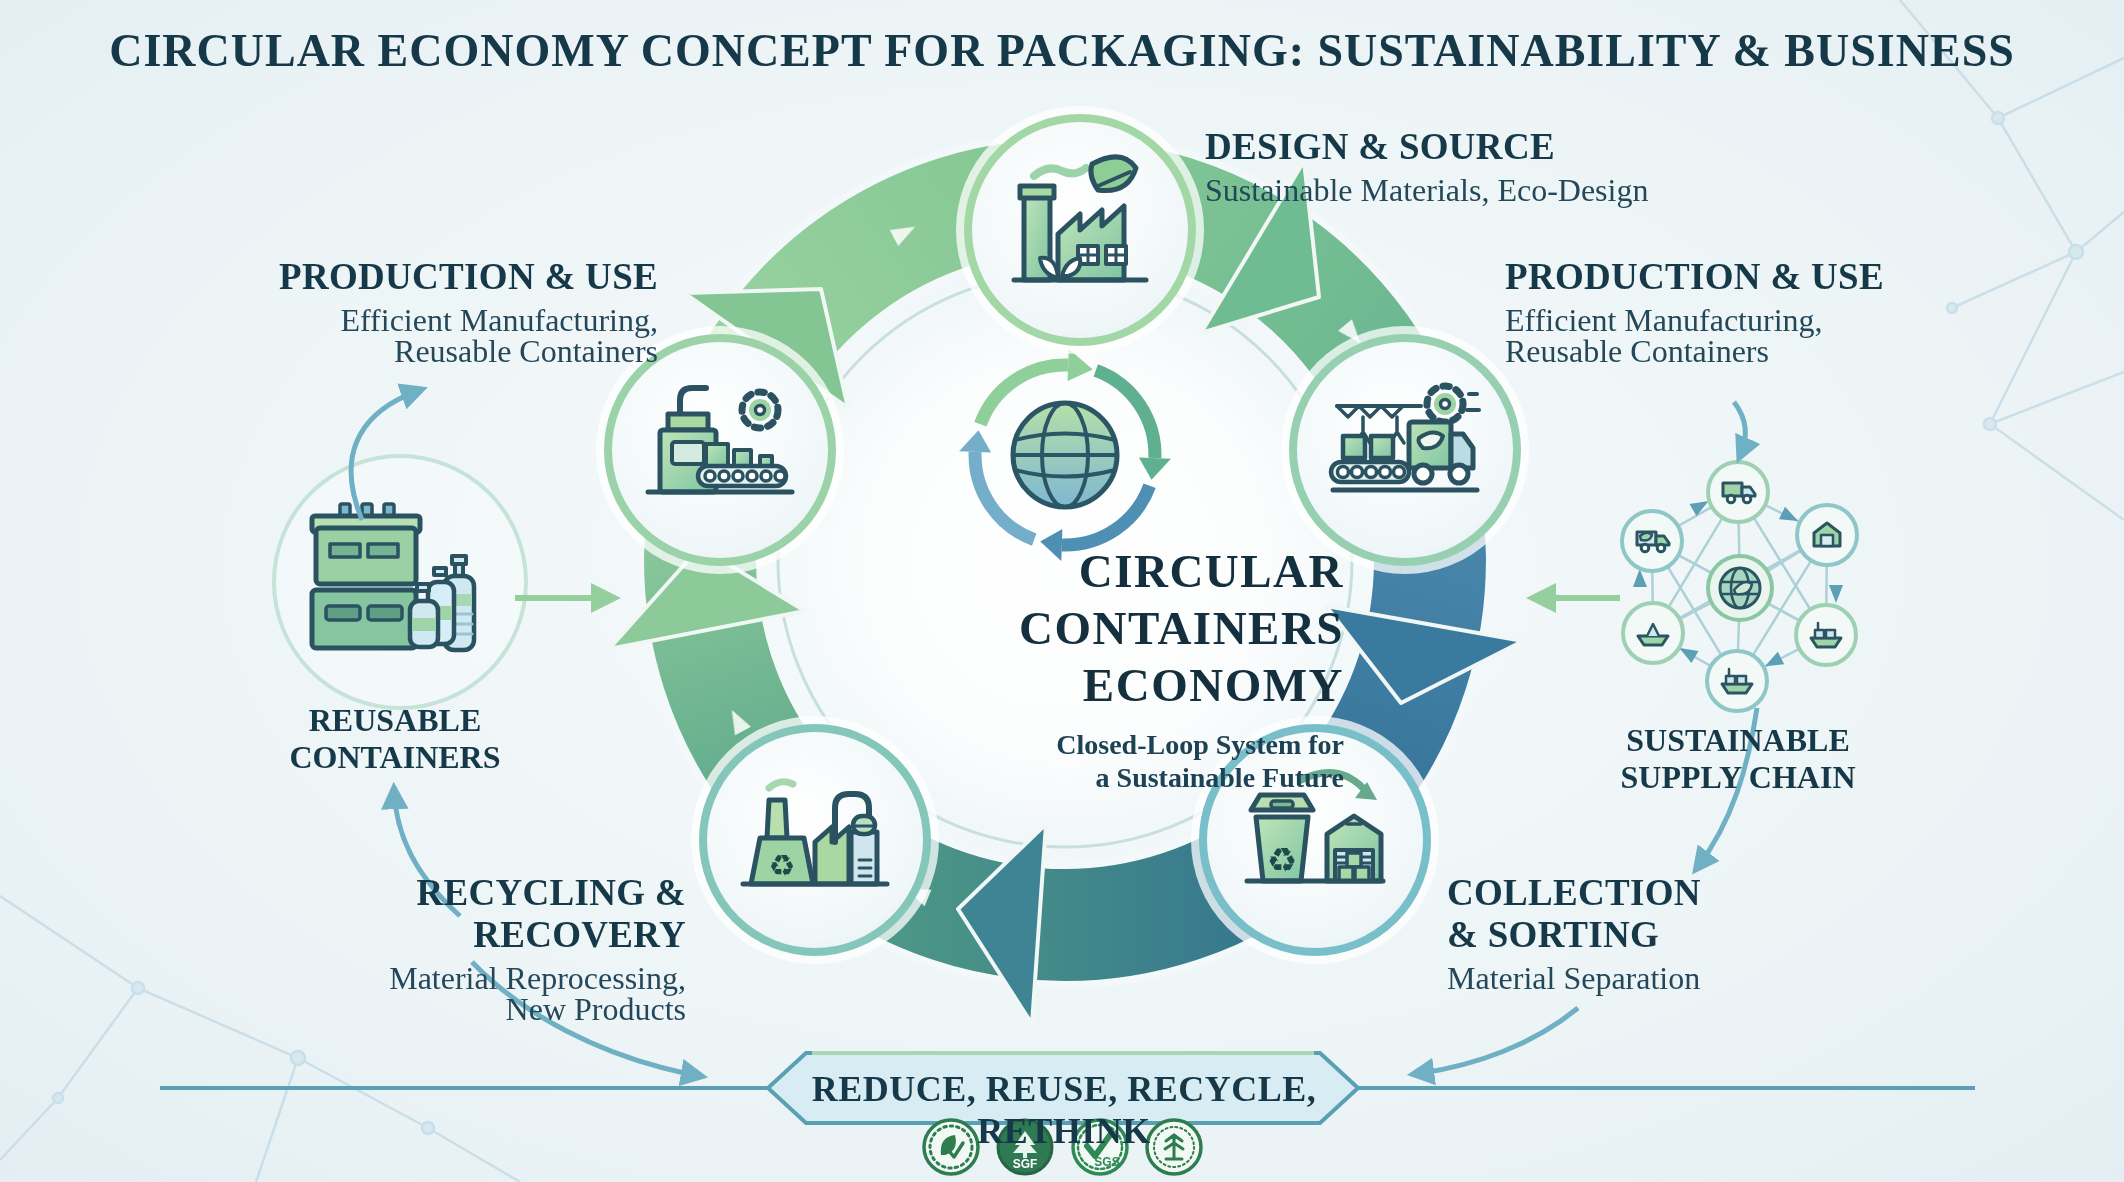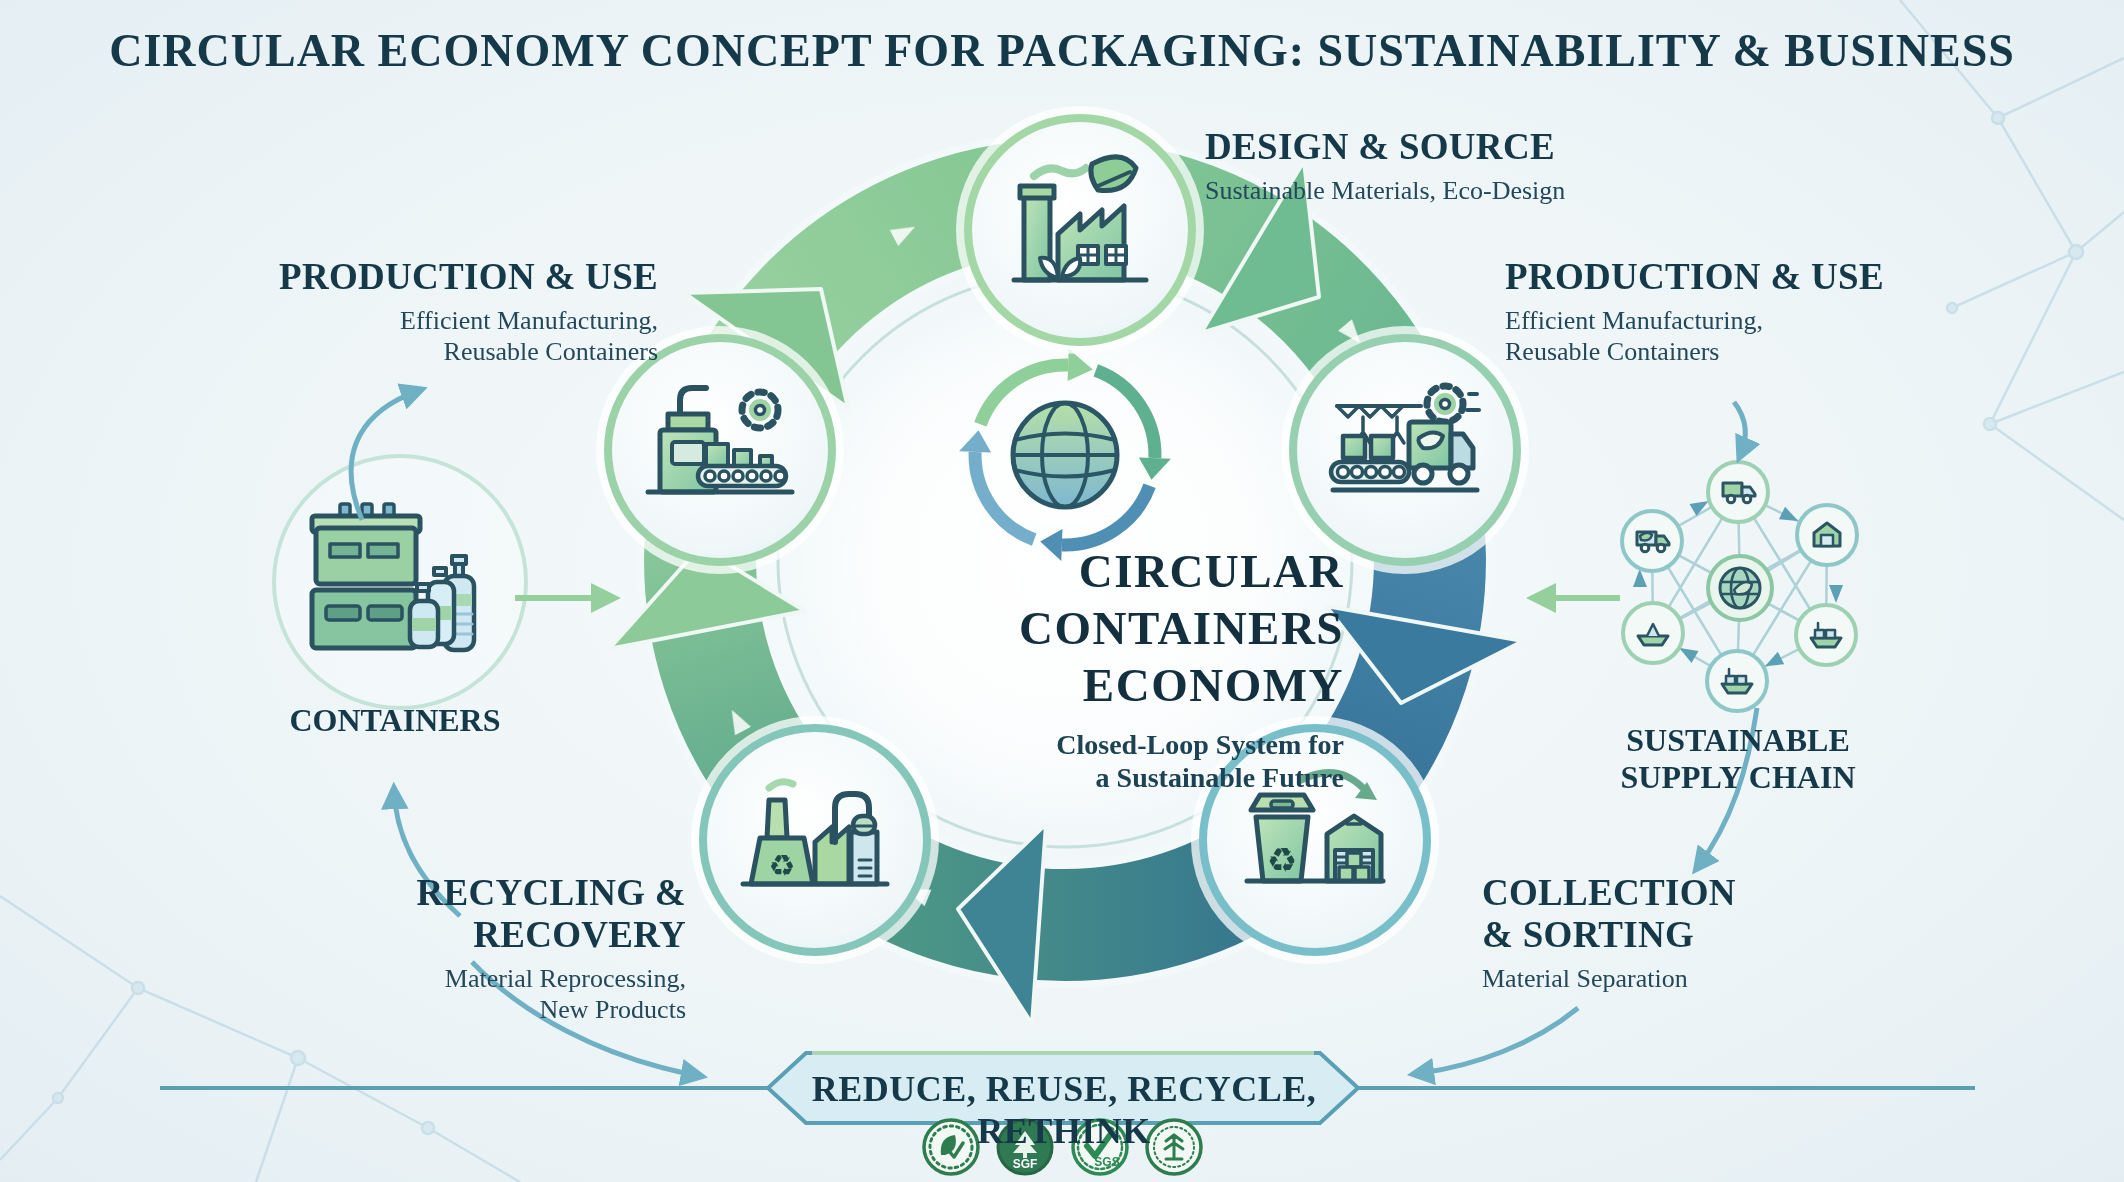--- a/index.html
+++ b/index.html
@@ -3,21 +3,21 @@
 <meta charset="utf-8">
 <style>
   html,body{margin:0;padding:0;background:#dde8ec;}
   .stage{position:relative;width:2124px;height:1182px;overflow:hidden;
     font-family:"Liberation Sans",sans-serif;
     background:radial-gradient(ellipse at 50% 48%, #f7fbfc 0%, #eef5f7 55%, #e4eef2 100%);}
   .stage svg.layer{position:absolute;left:0;top:0;}
   .txt{position:absolute;color:#16394a;font-family:Liberation Serif, serif;}
   .main-title{left:0;right:0;top:24px;text-align:center;font-size:46px;font-weight:800;letter-spacing:1px;}
   .stage-title{font-size:37px;font-weight:800;letter-spacing:.3px;line-height:42px;}
-  .stage-desc{font-size:26px;font-weight:500;line-height:31px;color:#24485a;margin-top:7px;}
+  .stage-desc{font-size:32px;font-weight:500;line-height:31px;color:#24485a;margin-top:7px;}
   .sat-label{font-size:32px;font-weight:800;line-height:37px;text-align:center;}
   .center-block{left:764px;top:543px;width:580px;text-align:right;}
   .center-line{font-size:47px;font-weight:800;letter-spacing:1.5px;line-height:57px;color:#14303f;}
   .center-sub{font-size:28px;font-weight:600;line-height:33px;color:#1d4254;margin-top:14px;}
   .banner-text{left:770px;top:1068px;width:588px;text-align:center;font-size:36px;font-weight:800;letter-spacing:.5px;}
   .ta-r{text-align:right;}
 </style>
 </head>
 <body>
 
@@ -429,40 +429,41 @@
   <div class="center-line">CIRCULAR</div>
   <div class="center-line">CONTAINERS</div>
   <div class="center-line">ECONOMY</div>
   <div class="center-sub">
     <div>Closed-Loop System for</div>
     <div>a Sustainable Future</div>
   </div>
 </div>
 
 <div class="txt sat-label" style="left:190px;top:702px;width:410px;">
+  <div>REUSABLE</div>
   <div>CONTAINERS</div>
 </div>
 
 <div class="txt sat-label" style="left:1528px;top:722px;width:420px;">
   <div>SUSTAINABLE</div>
   <div>SUPPLY CHAIN</div>
 </div>
 
 <div class="txt ta-r" style="right:1438px;top:872px;width:480px;">
   <div class="stage-title">
     <div>RECYCLING &amp;</div>
     <div>RECOVERY</div>
   </div>
   <div class="stage-desc">
     <div>Material Reprocessing,</div>
     <div>New Products</div>
   </div>
 </div>
 
-<div class="txt" style="left:1482px;top:872px;width:480px;">
+<div class="txt" style="left:1447px;top:872px;width:480px;">
   <div class="stage-title">
     <div>COLLECTION</div>
     <div>&amp; SORTING</div>
   </div>
   <div class="stage-desc">
     <div>Material Separation</div>
   </div>
 </div>
 
 <div class="txt banner-text">REDUCE, REUSE, RECYCLE, RETHINK</div>

